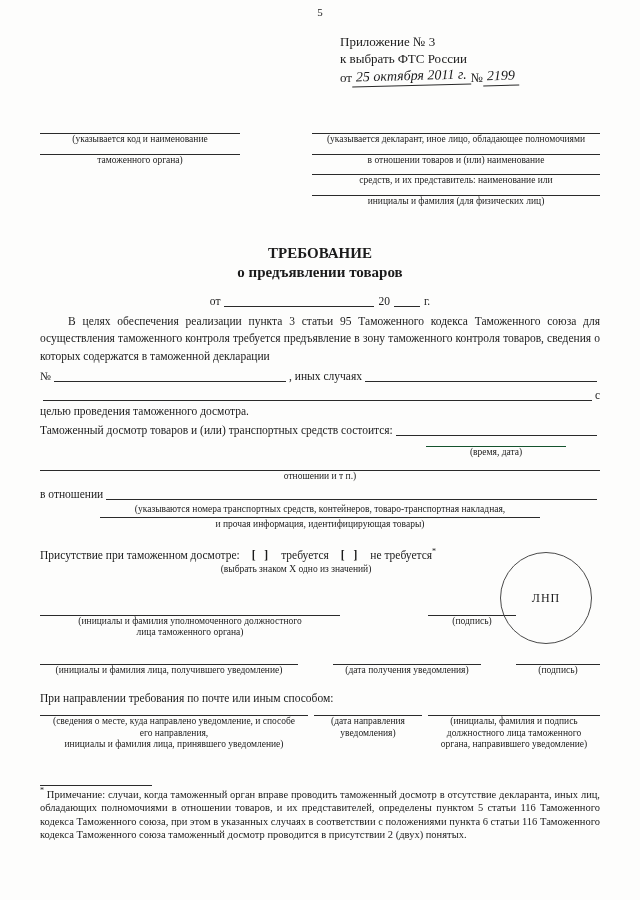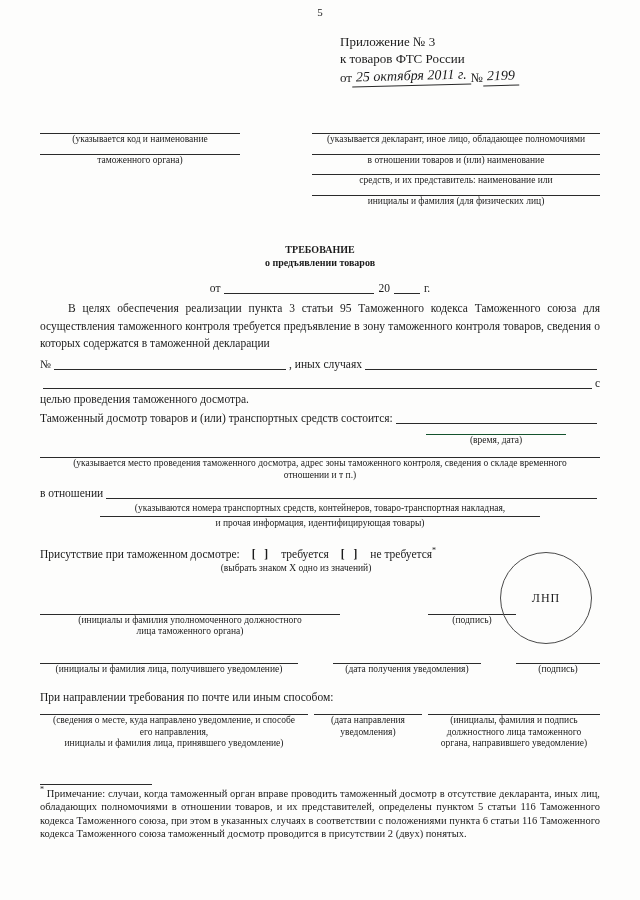--- a/index.html
+++ b/index.html
@@ -25,21 +25,21 @@
 
   
   .topfields { display: flex; justify-content: space-between; margin-top: 46px; }
   .tf-left { width: 200px; }
   .tf-right { width: 288px; }
   .rule { border-bottom: 1px solid #2a2a2a; height: 2px; }
   .cap { font-size: 9.5px; text-align: center; line-height: 1.22; }
   .pair { margin-bottom: 7px; }
 
   
-  .title { text-align: center; font-weight: bold; font-size: 10px; margin-top: 30px; line-height: 1.25; }
+  .title { text-align: center; font-weight: bold; font-size: 15px; margin-top: 30px; line-height: 1.25; }
 
   
   .daterow { display: flex; justify-content: center; align-items: flex-end; margin-top: 12px; gap: 4px; }
   .blank { display: inline-block; border-bottom: 1px solid #2a2a2a; height: 13px; }
 
   
   .para { margin-top: 6px; text-align: justify; text-indent: 28px; line-height: 1.52; }
 
   .flexrow { display: flex; align-items: flex-end; }
   .fill { flex: 1 1 auto; border-bottom: 1px solid #2a2a2a; height: 13px; margin: 0 3px; }
@@ -79,21 +79,21 @@
 </head>
 <body>
 
 <div class="page">
   <div class="inner">
 
     <div class="pageno">5</div>
 
     <div class="hdr">
       <div>Приложение № 3</div>
-      <div>к товаров ФТС России</div>
+      <div>к выбрать ФТС России</div>
       <div class="hdr-date">
         <span>от</span>
         <span class="hw u">25 октября 2011 г.</span>
         <span>№</span>
         <span class="hw u">2199</span>
       </div>
     </div>
 
     <div class="topfields">
       <div class="tf-left">
@@ -156,21 +156,20 @@
 
     <div class="flexrow mt6">
       <span>Таможенный досмотр товаров и (или) транспортных средств состоится:</span>
       <span class="fill"></span>
     </div>
     <div class="timecap">
       <div class="cap">(время, дата)</div>
     </div>
 
     <div class="rule mt10"></div>
-    <div class="cap">(указывается место проведения таможенного досмотра, адрес зоны таможенного контроля, сведения о складе временного</div>
     <div class="cap">отношении и т п.)</div>
 
     <div class="flexrow mt4">
       <span>в отношении</span>
       <span class="fill"></span>
     </div>
     <div class="cap mt4">(указываются номера транспортных средств, контейнеров, товаро-транспортная накладная,</div>
     <div class="midrule"></div>
     <div class="cap">и прочая информация, идентифицирующая товары)</div>
 

